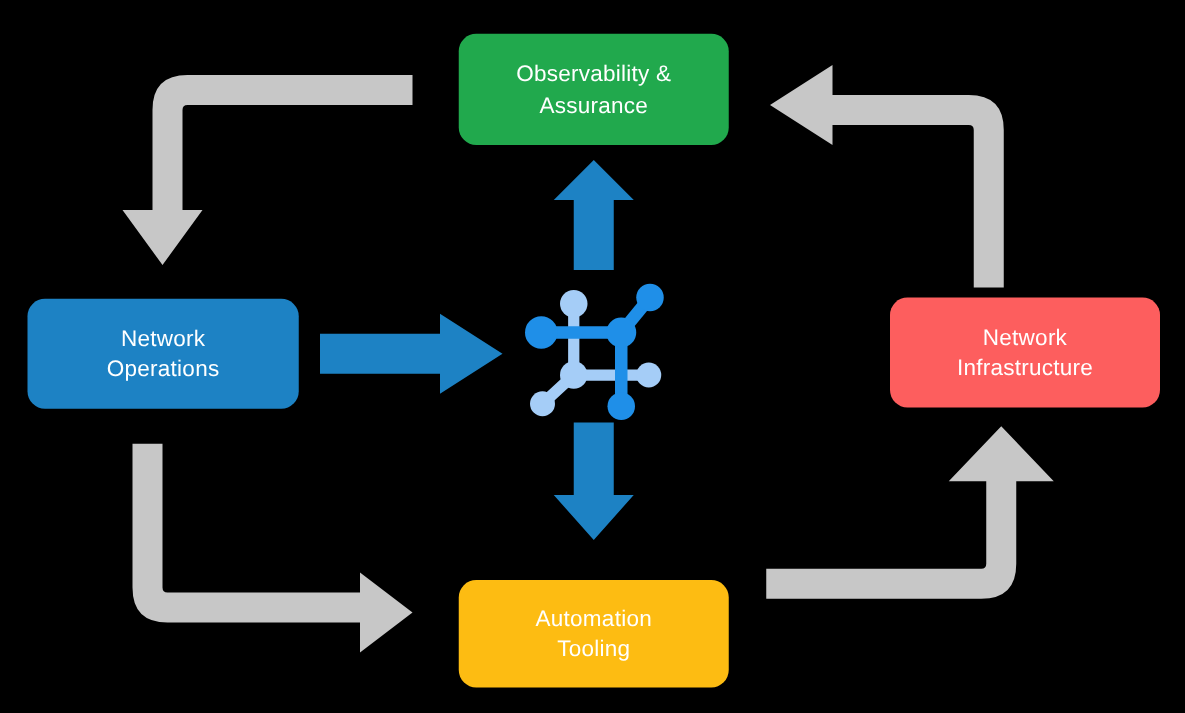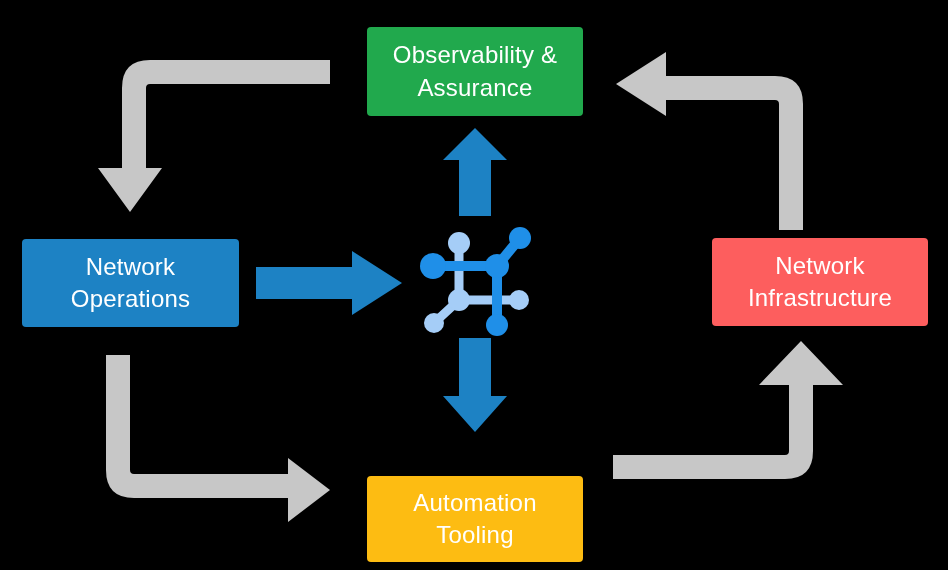--- a/index.html
+++ b/index.html
@@ -15,27 +15,27 @@
     font-family: "Liberation Sans", sans-serif;
   }
   #canvas {
     position: relative;
     width: 948px;
     height: 570px;
     background: #000000;
   }
   .node-box {
     position: absolute;
-    border-radius: 4px;
+    border-radius: 14px;
     display: flex;
     align-items: center;
     justify-content: center;
     text-align: center;
     color: #ffffff;
-    font-size: 24px;
+    font-size: 18px;
     line-height: 1.35;
     font-weight: 400;
     letter-spacing: 0.2px;
     box-sizing: border-box;
     padding: 6px 22px;
     white-space: pre-line;
     font-family: "Liberation Sans", sans-serif;
   }
   #box-observability {
     left: 367px;
@@ -50,21 +50,21 @@
     height: 88px;
   }
   #box-infrastructure {
     left: 712px;
     top: 238px;
     width: 216px;
     height: 88px;
   }
   #box-automation {
     left: 367px;
-    top: 476px;
+    top: 464px;
     width: 216px;
     height: 86px;
   }
   svg.layer {
     position: absolute;
     left: 0;
     top: 0;
     width: 948px;
     height: 570px;
     overflow: visible;

